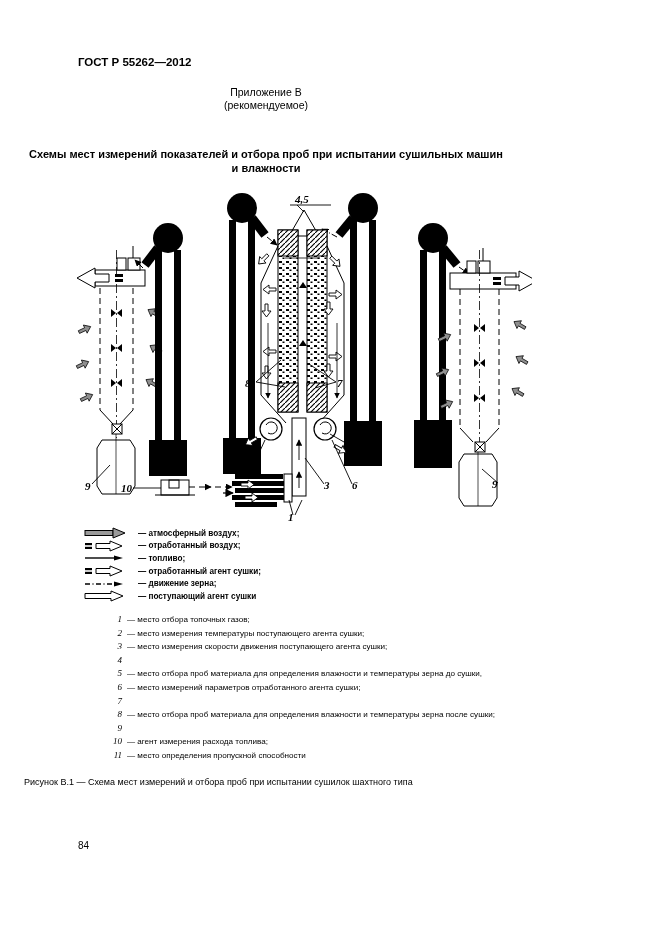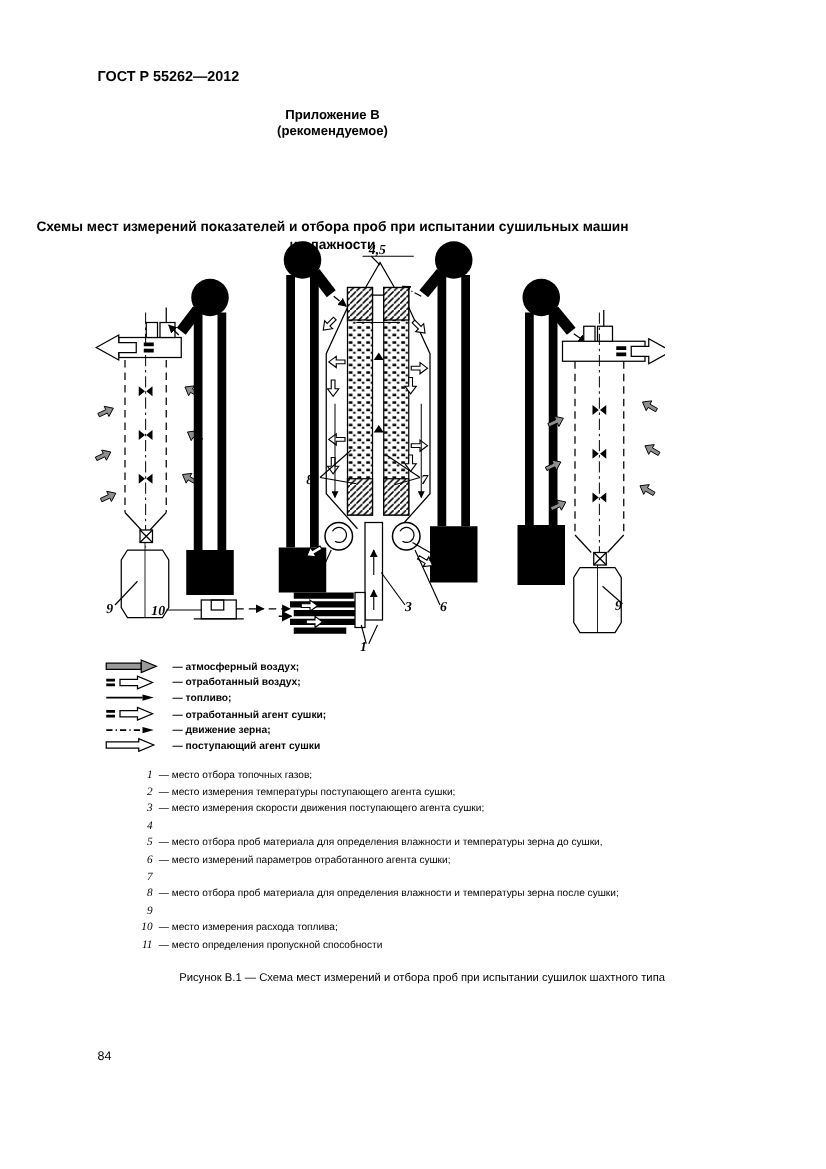--- a/index.html
+++ b/index.html
@@ -1,31 +1,31 @@
 <!DOCTYPE html>
 <html><head>
 <meta charset="utf-8">
 <style>
   html,body{margin:0;padding:0;background:#fff;}
   .page{position:relative;width:532px;height:935px;background:#ffffff;color:#000;
         font-family:"Liberation Sans",sans-serif;overflow:hidden;}
   .std{position:absolute;left:78px;top:56px;font-weight:bold;font-size:11.5px;}
   .appendix{position:absolute;top:86px;left:0;width:100%;text-align:center;
-            font-weight:bold;font-size:10.5px;line-height:13px;}
+            font-weight:normal;font-size:10.5px;line-height:13px;}
   .heading{position:absolute;top:147px;left:0;width:100%;text-align:center;
-           font-weight:bold;font-size:11px;line-height:14px;margin-top:28px;}
+           font-weight:bold;font-size:11px;line-height:14px;}
   .diagram{position:absolute;left:75px;top:188px;}
   .legend{position:absolute;left:84px;top:527px;}
   .legend-row{display:flex;align-items:center;height:12.6px;font-weight:bold;font-size:8.2px;}
   .legend-icon{flex:0 0 50px;width:50px;margin-right:4px;}
   .notes{position:absolute;left:104px;top:613px;width:512px;}
   .note{display:flex;font-size:8.1px;line-height:13.6px;}
   .note .num{flex:0 0 18px;text-align:right;margin-right:5px;font-style:italic;
              font-family:"Liberation Serif",serif;font-size:9px;}
-  .caption{position:absolute;top:777px;left:0;width:100%;text-align:right;font-size:9px;}
+  .caption{position:absolute;top:777px;left:0;width:100%;text-align:left;font-size:9px;padding-left:24px;}
   .pagenum{position:absolute;left:78px;top:840px;font-size:10px;}
   svg text.lbl{font-family:"Liberation Serif",serif;font-style:italic;font-weight:bold;font-size:11px;}
 </style>
 </head>
 <body>
 
 <div class="page">
 
   <div class="std">ГОСТ Р 55262—2012</div>
 
@@ -341,21 +341,21 @@
       </div>
     <div class="note">
         <span class="num">8</span>
         <span>— место отбора проб материала для определения влажности и температуры зерна после сушки;</span>
       </div>
     <div class="note">
         <span class="num">9</span>
       </div>
     <div class="note">
         <span class="num">10</span>
-        <span>— место измерения расхода топлива;</span>
+        <span>— агент измерения расхода топлива;</span>
       </div>
     <div class="note">
         <span class="num">11</span>
         <span>— место определения пропускной способности</span>
       </div>
   </div>
 
   <div class="caption">Рисунок В.1 — Схема мест измерений и отбора проб при испытании сушилок шахтного типа</div>
 
   <div class="pagenum">84</div>

